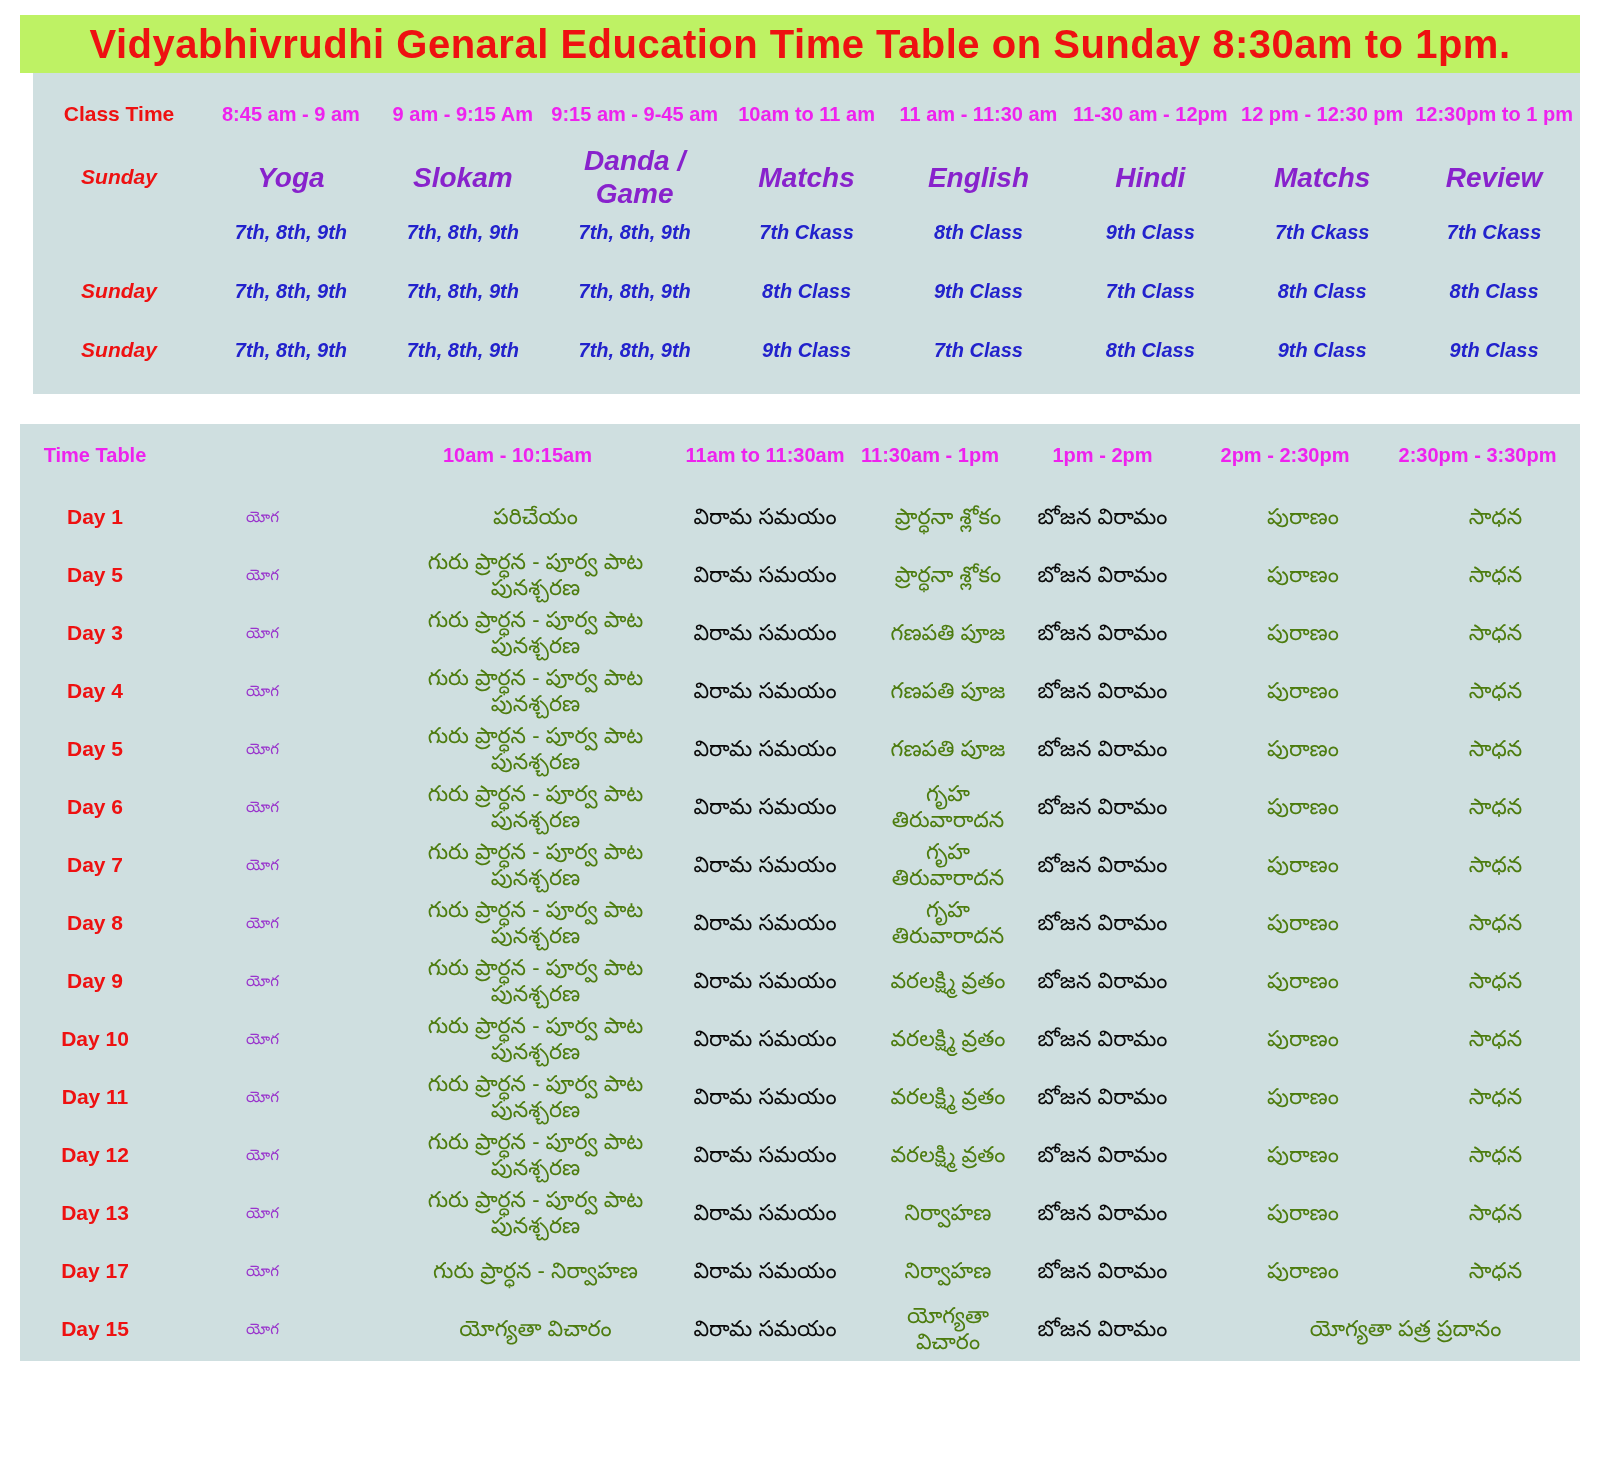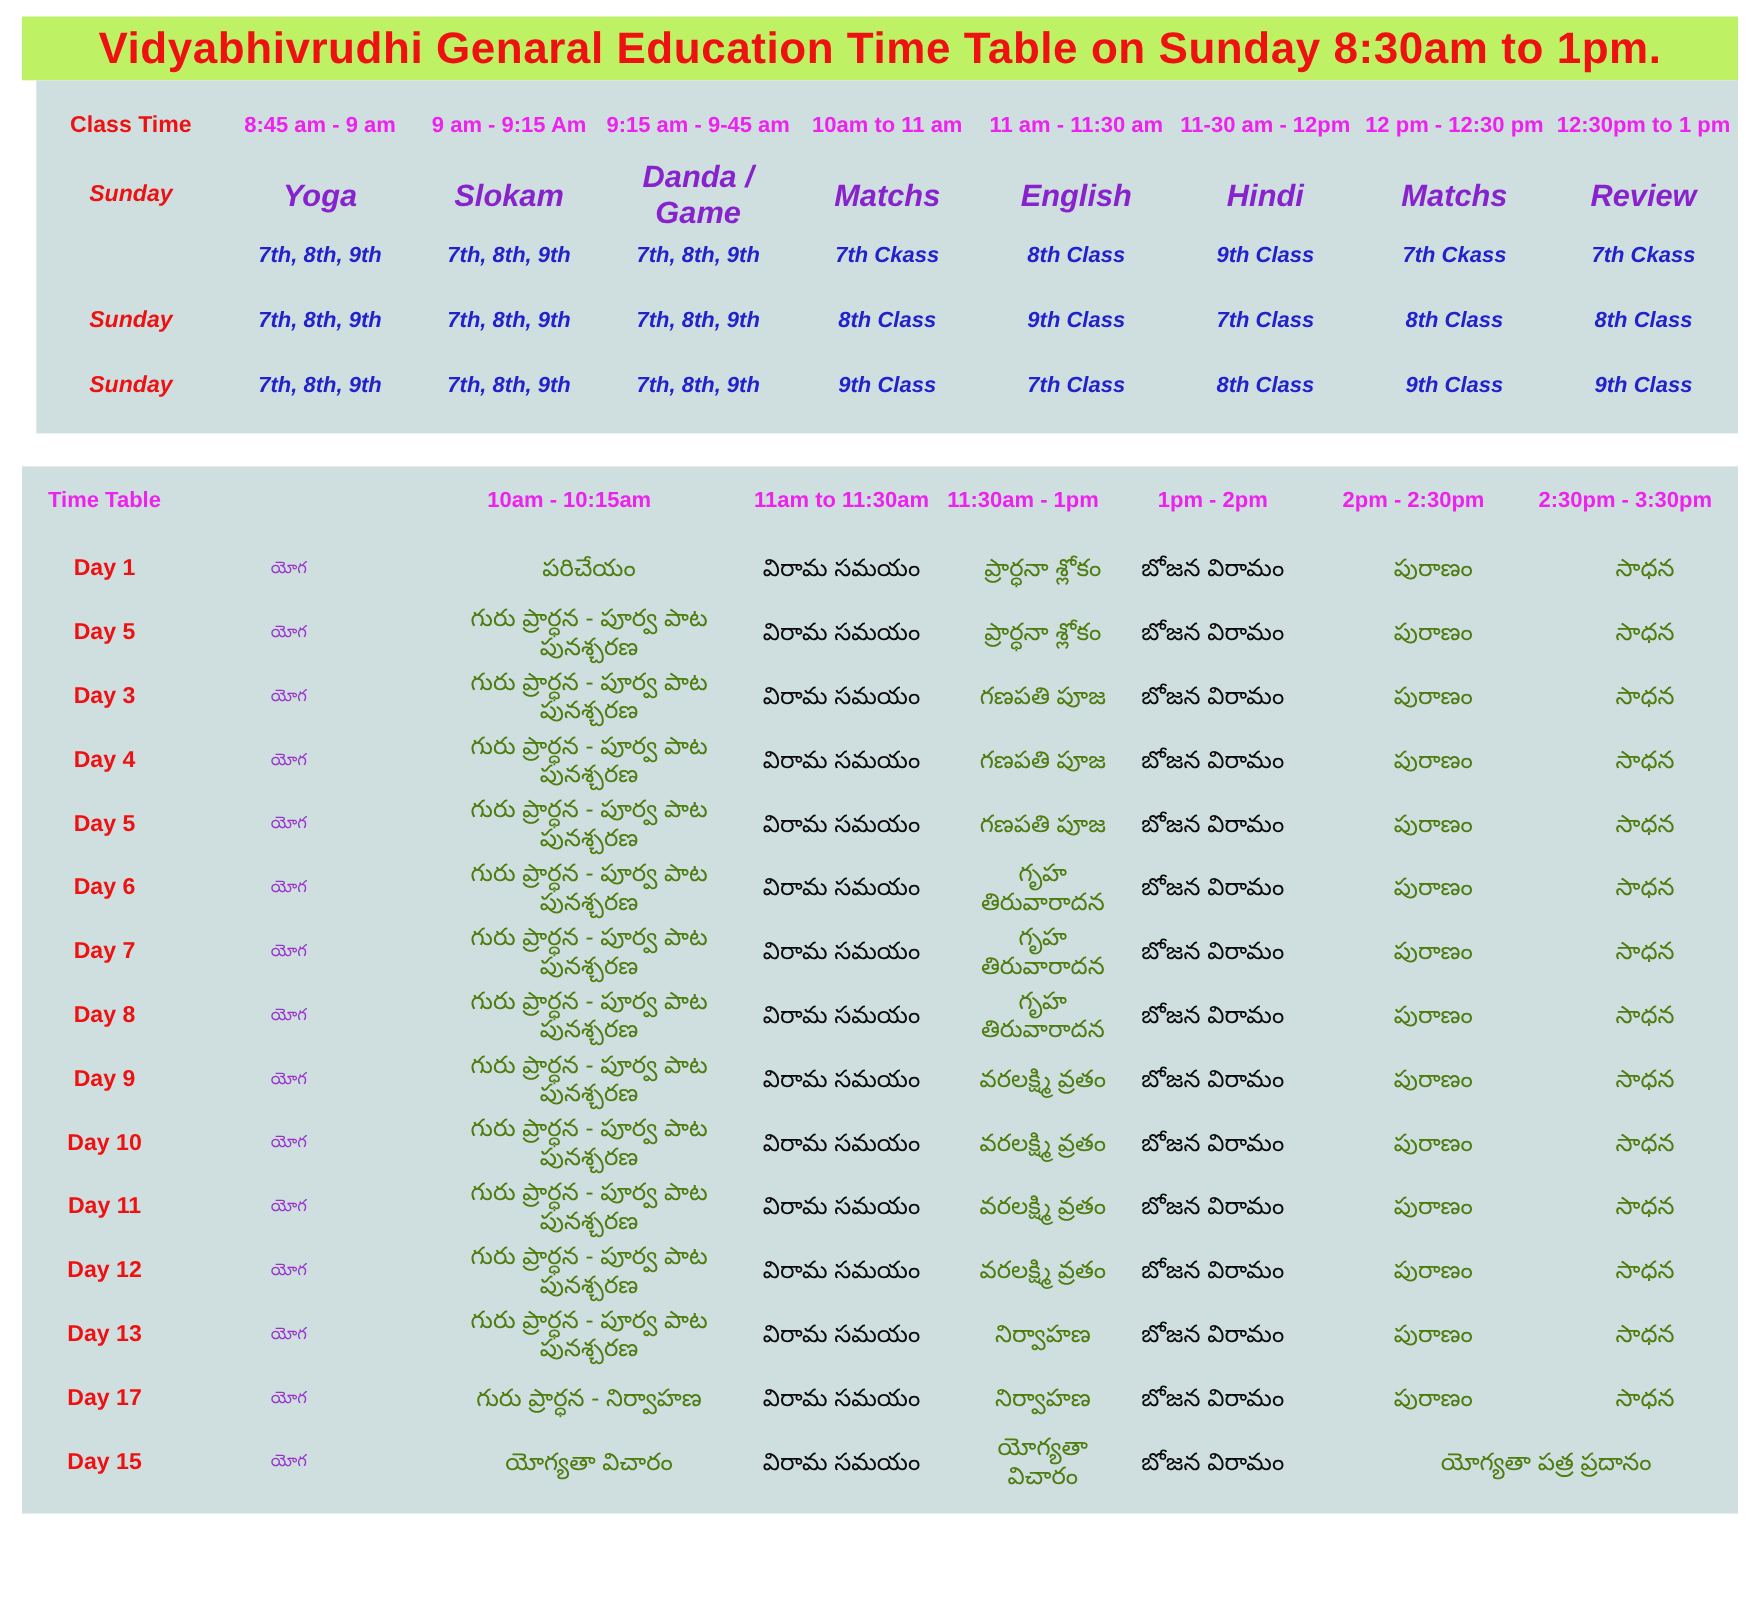--- a/index.html
+++ b/index.html
@@ -21,21 +21,21 @@
   .c-sunday  { color:#ee1111; font-weight:bold; font-style:italic; font-size:21px; }
   .c-subject { color:#8822cc; font-weight:bold; font-style:italic; font-size:28px; }
   .c-class   { color:#2222cc; font-weight:bold; font-style:italic; font-size:20px; }
   .c-day     { color:#ee1111; font-weight:bold; font-size:21px; }
   .c-tpurple { color:#9933cc; font-size:15px; }
   .c-tblue   { color:#4d7c0f; font-size:22px;margin-left:36px; }
   .c-tblack  { color:#0a0a0a; font-size:22px; }
   .clip { white-space:nowrap; overflow:hidden; }
   .gap { height:30px; }
   .top-gap { height:15px; }
-  .tbl2 { padding-bottom:18px; }
+  .tbl2 { padding-bottom:3px; }
   .span2 { grid-column:7 / 9; }
 </style>
 </head>
 <body>
 
 <div class="top-gap"></div>
 
 <div class="section">
   <div class="band">
     <div class="title">Vidyabhivrudhi Genaral Education Time Table on Sunday 8:30am to 1pm.</div>

